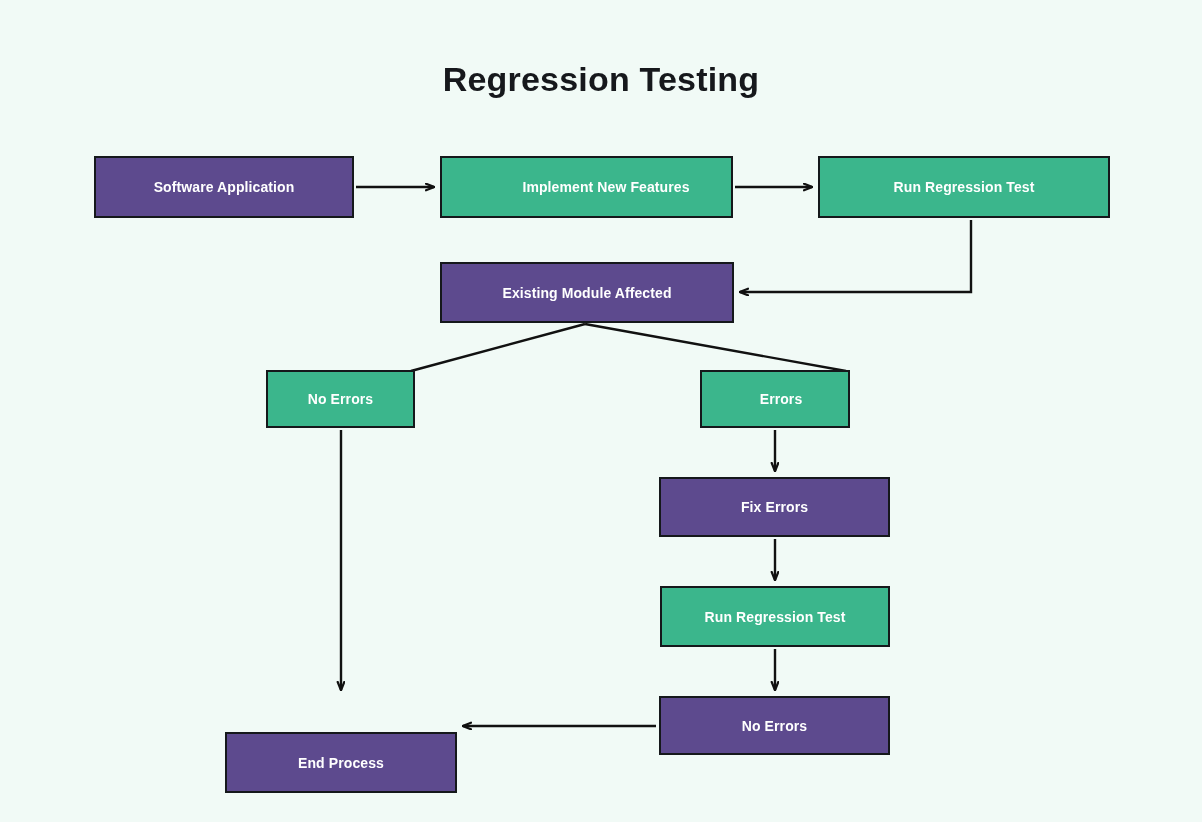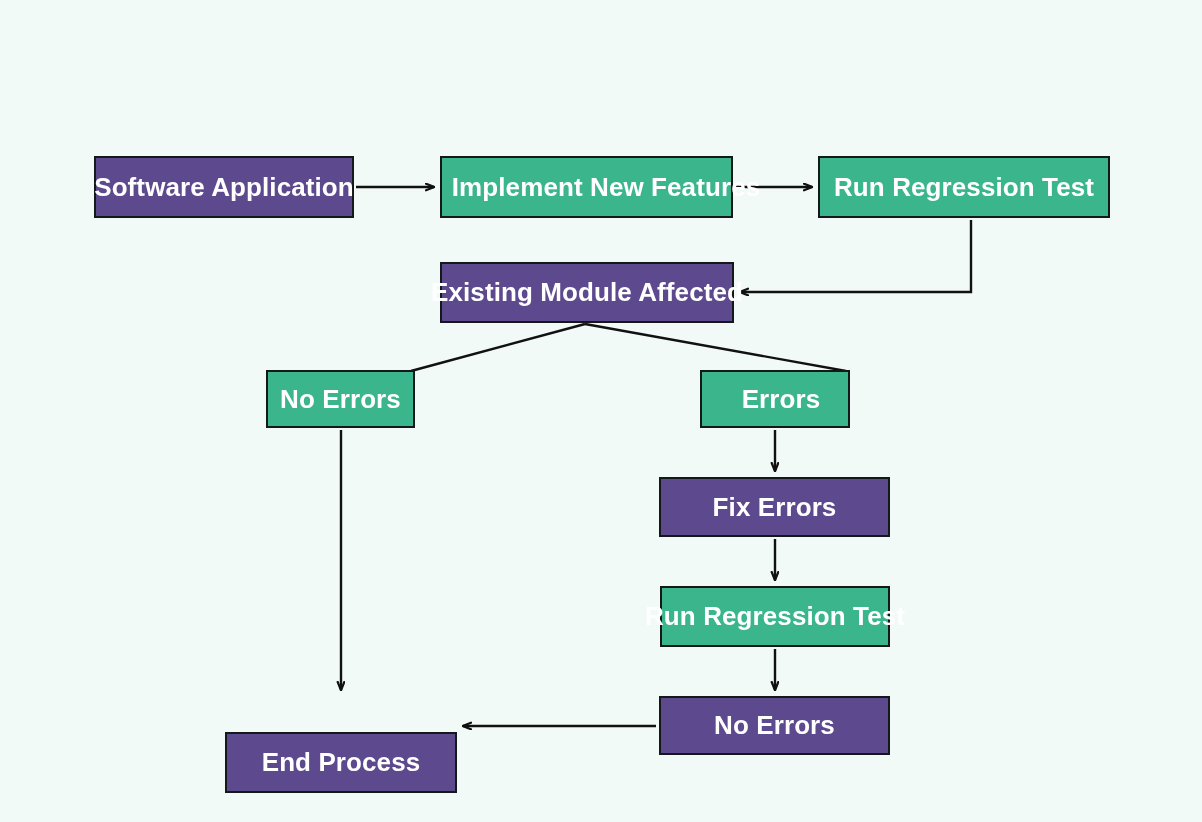--- a/index.html
+++ b/index.html
@@ -30,21 +30,21 @@
     letter-spacing: 0.2px;
   }
   .node {
     position: absolute;
     box-sizing: border-box;
     border: 2px solid #15181b;
     display: flex;
     align-items: center;
     justify-content: center;
     color: #ffffff;
-    font-size: 26px;
+    font-size: 14px;
     font-weight: bold;
     letter-spacing: 0.1px;
     white-space: nowrap;
     user-select: none;
   }
   .node.purple { background: #5d4a8e; }
   .node.green  { background: #3bb68c; }
 
   #edges {
     position: absolute;
@@ -53,20 +53,21 @@
     width: 1202px;
     height: 822px;
     pointer-events: none;
   }
 </style>
 </head>
 <body style="background: rgb(241, 250, 246);">
 
 <div id="canvas">
 
+  <div id="title" style="color: rgb(22, 24, 28);">Regression Testing</div>
 
   <svg id="edges" viewBox="0 0 1202 822">
     <defs>
       <marker id="arrowhead" markerWidth="10" markerHeight="10" refX="8.6" refY="3.6" orient="auto" markerUnits="userSpaceOnUse">
         <path d="M 0.6 0.3 L 9 3.6 L 0.6 6.9" fill="none" stroke="#111111" stroke-width="2.2" stroke-linecap="round" stroke-linejoin="round"></path>
       </marker>
     </defs>
     <g id="edge-group" fill="none" stroke="#111111" stroke-width="2.4" stroke-linecap="butt" stroke-linejoin="miter">
         <path d="M 356 187 L 434 187" stroke="#111111" marker-end="url(#arrowhead)"></path>
         <path d="M 735 187 L 812 187" stroke="#111111" marker-end="url(#arrowhead)"></path>

